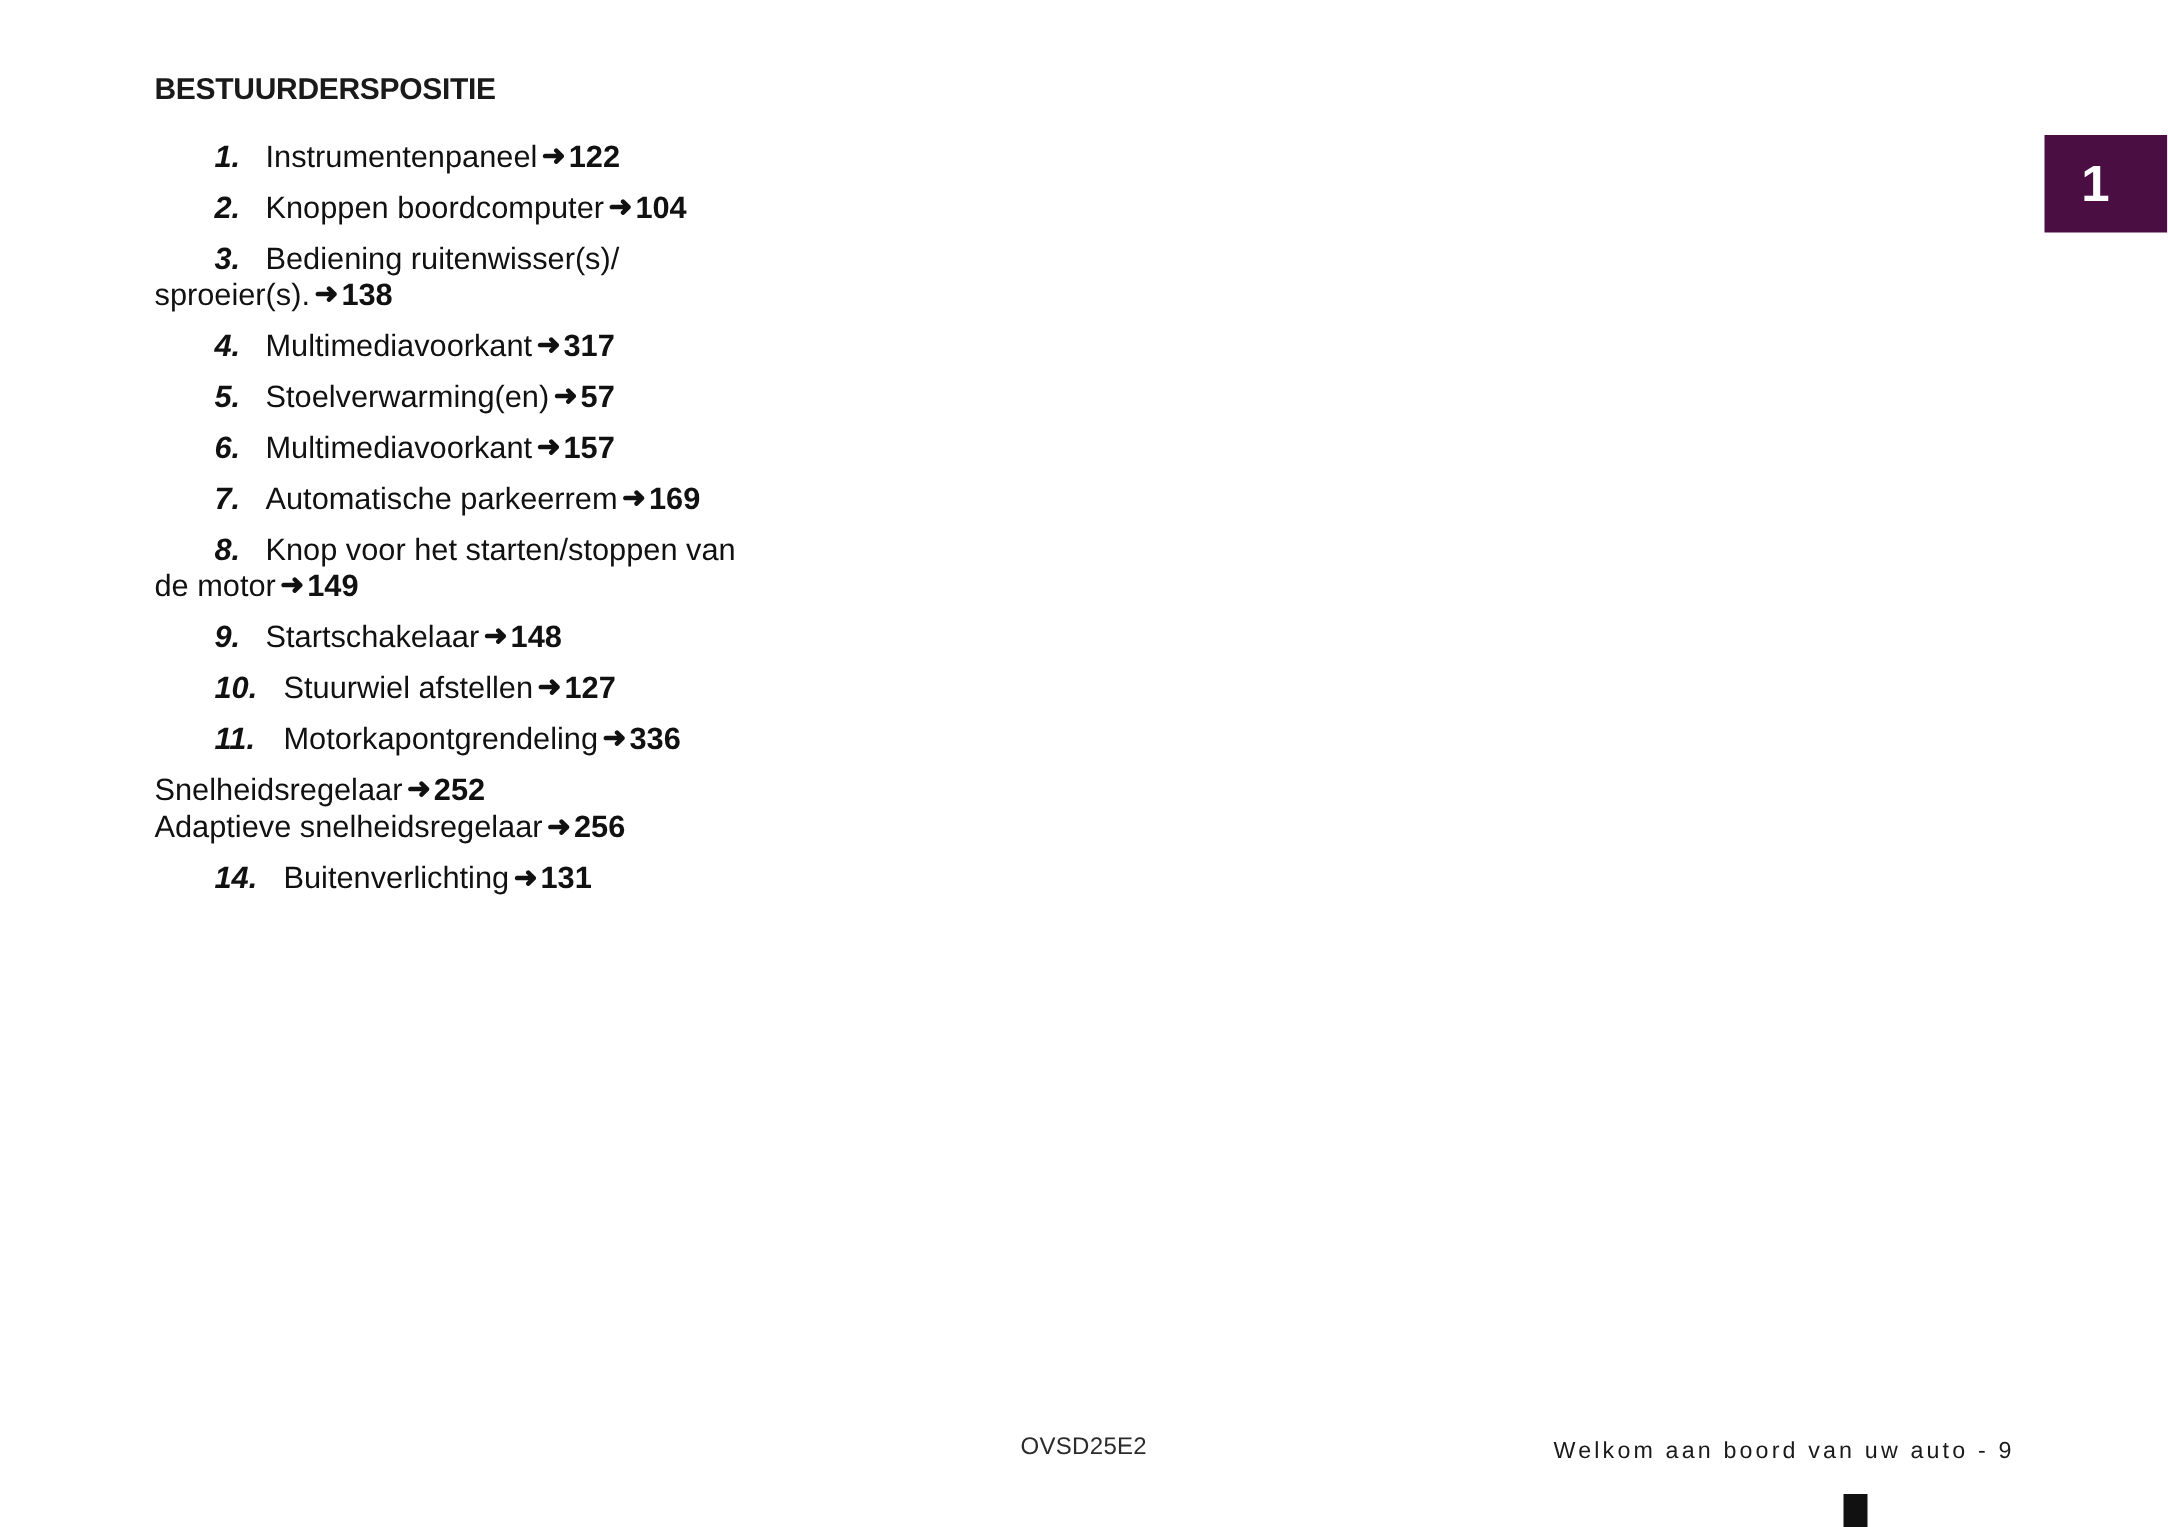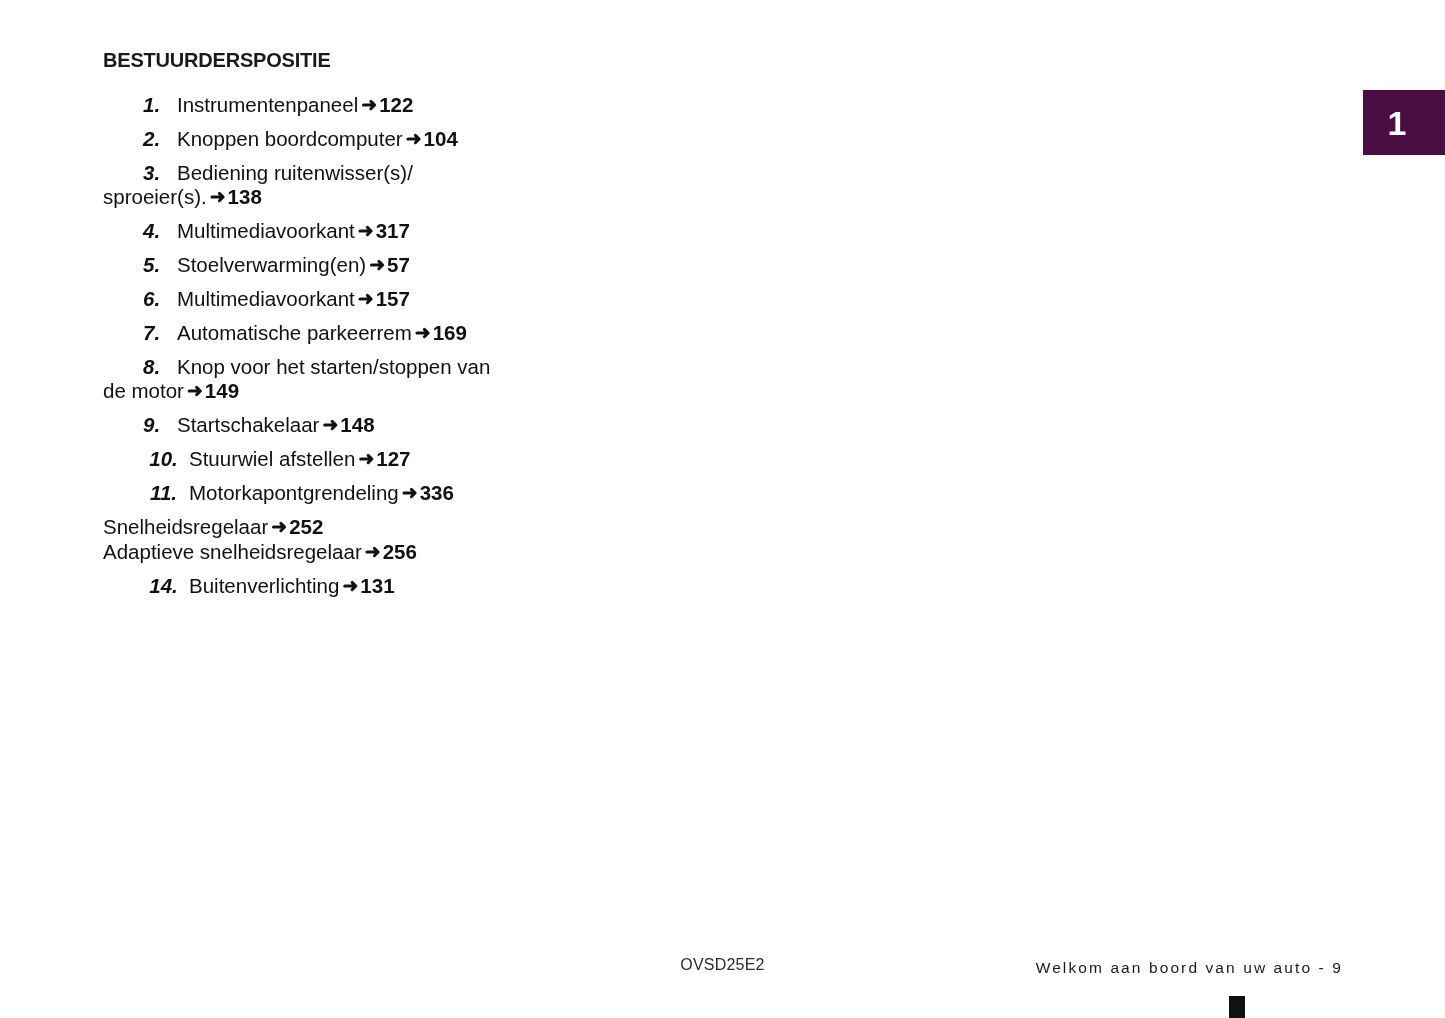--- a/index.html
+++ b/index.html
@@ -78,21 +78,20 @@
   }
   .item-num {
     font-weight: bold;
     font-style: italic;
     display: inline-block;
     min-width: 29px;
     margin-right: 5px;
   }
   .item-num.wide {
     min-width: 41px;
-    text-align: center;
   }
   .item-label {
     font-weight: normal;
   }
   .arrow-glyph {
     font-weight: bold;
     font-size: 19px;
     display: inline-block;
     padding: 0 2px 0 3px;
     transform: translateY(-1px);

